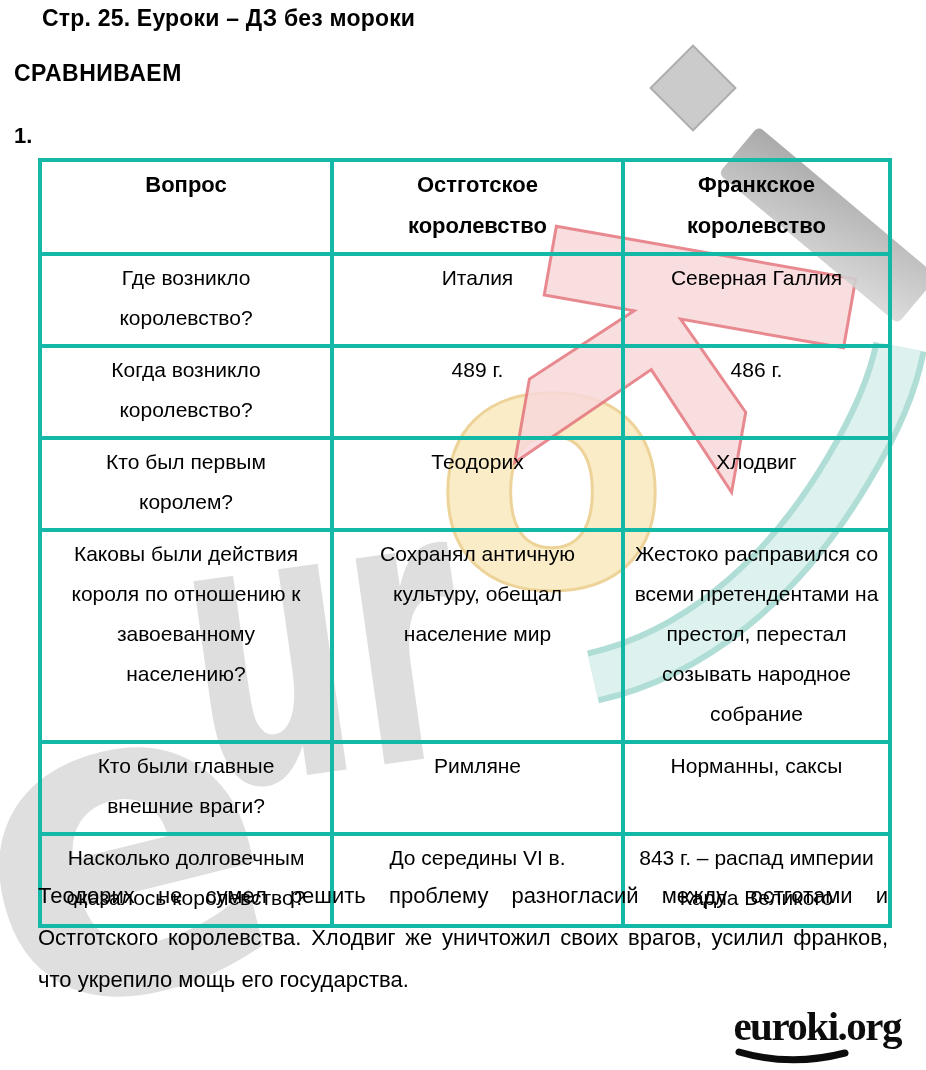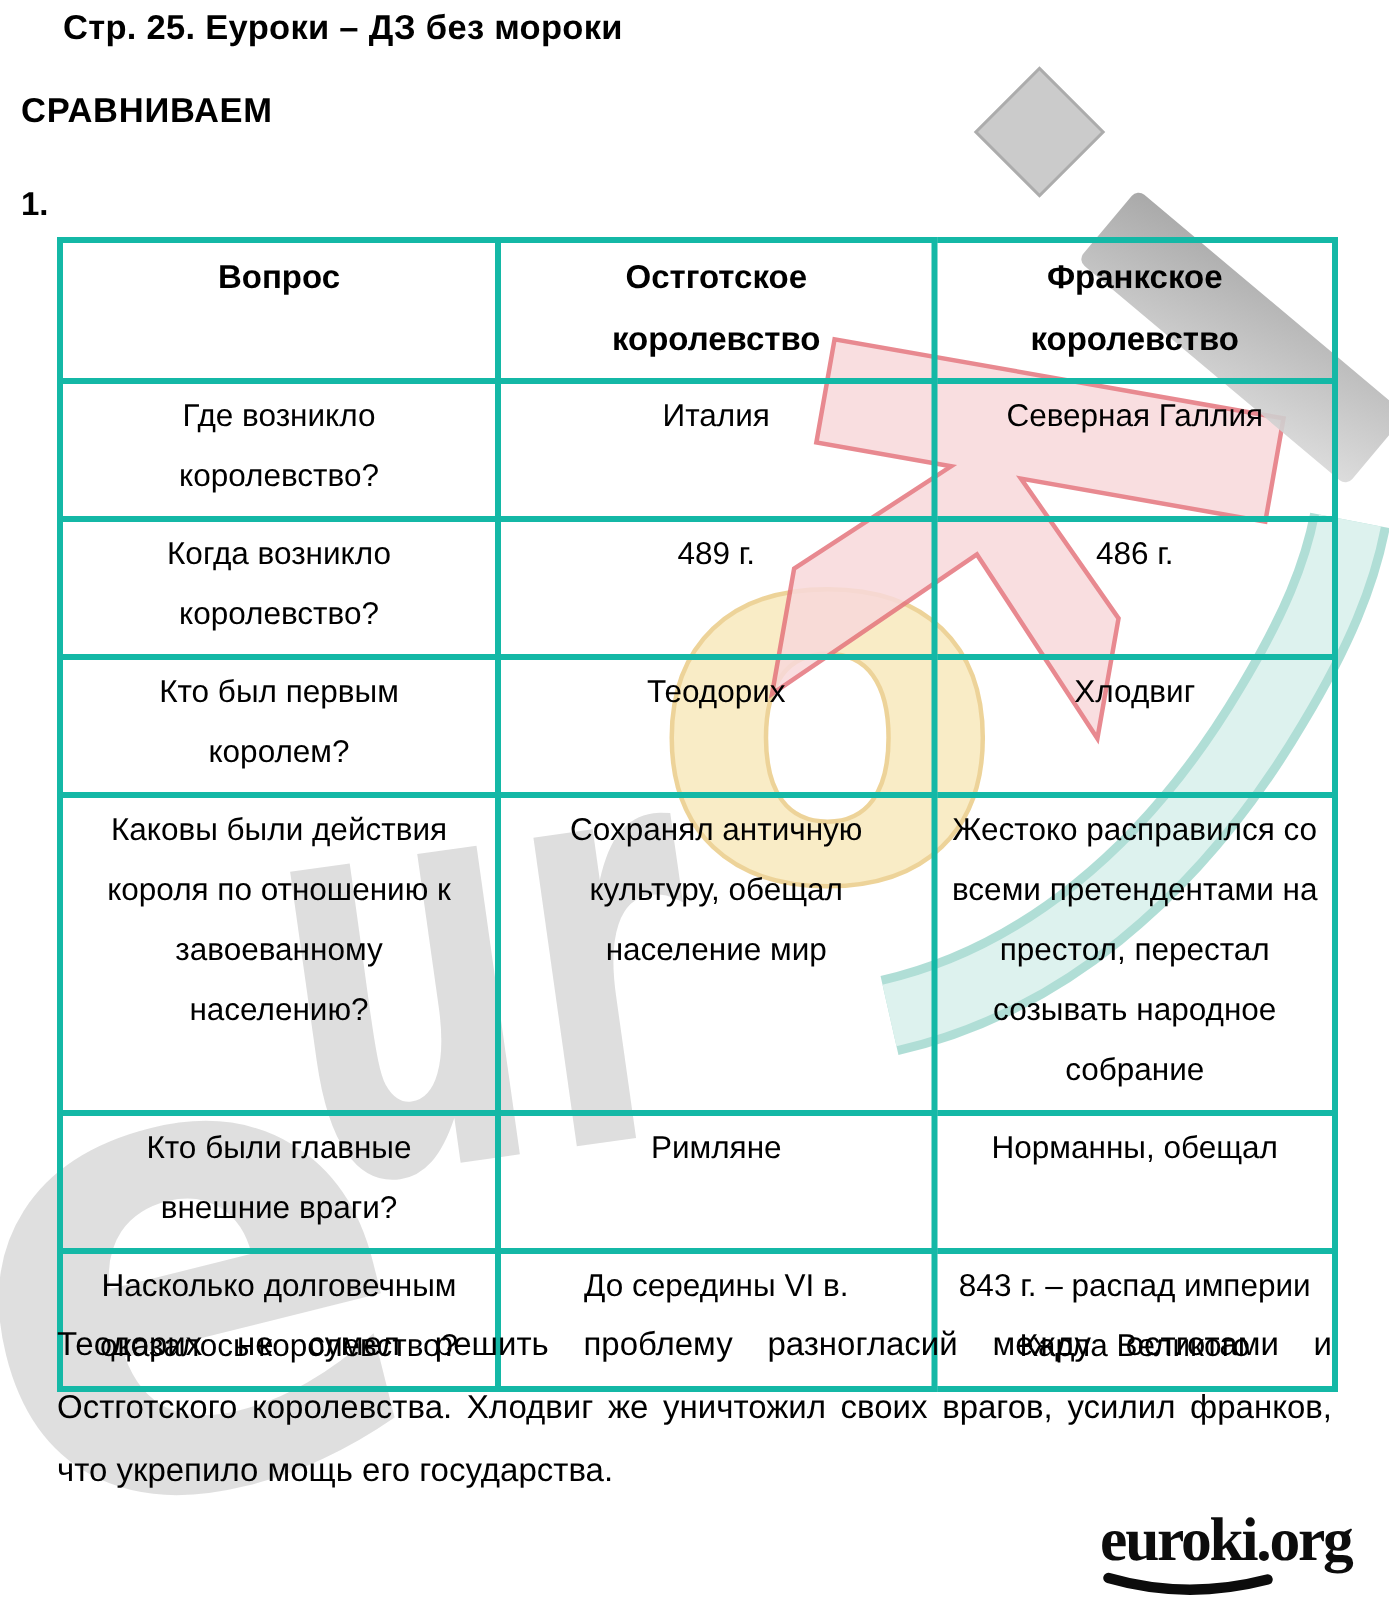--- a/index.html
+++ b/index.html
@@ -126,21 +126,21 @@
       <td>Жестоко расправился со
 всеми претендентами на
 престол, перестал
 созывать народное
 собрание</td>
     </tr>
     <tr style="height:78px">
       <td>Кто были главные
 внешние враги?</td>
       <td>Римляне</td>
-      <td>Норманны, обещал</td>
+      <td>Норманны, саксы</td>
     </tr>
     <tr style="height:86px">
       <td>Насколько долговечным
 оказалось королевство?</td>
       <td>До середины VI в.</td>
       <td>843 г. – распад империи
 Карла Великого</td>
     </tr>
   </tbody>
     </table>

